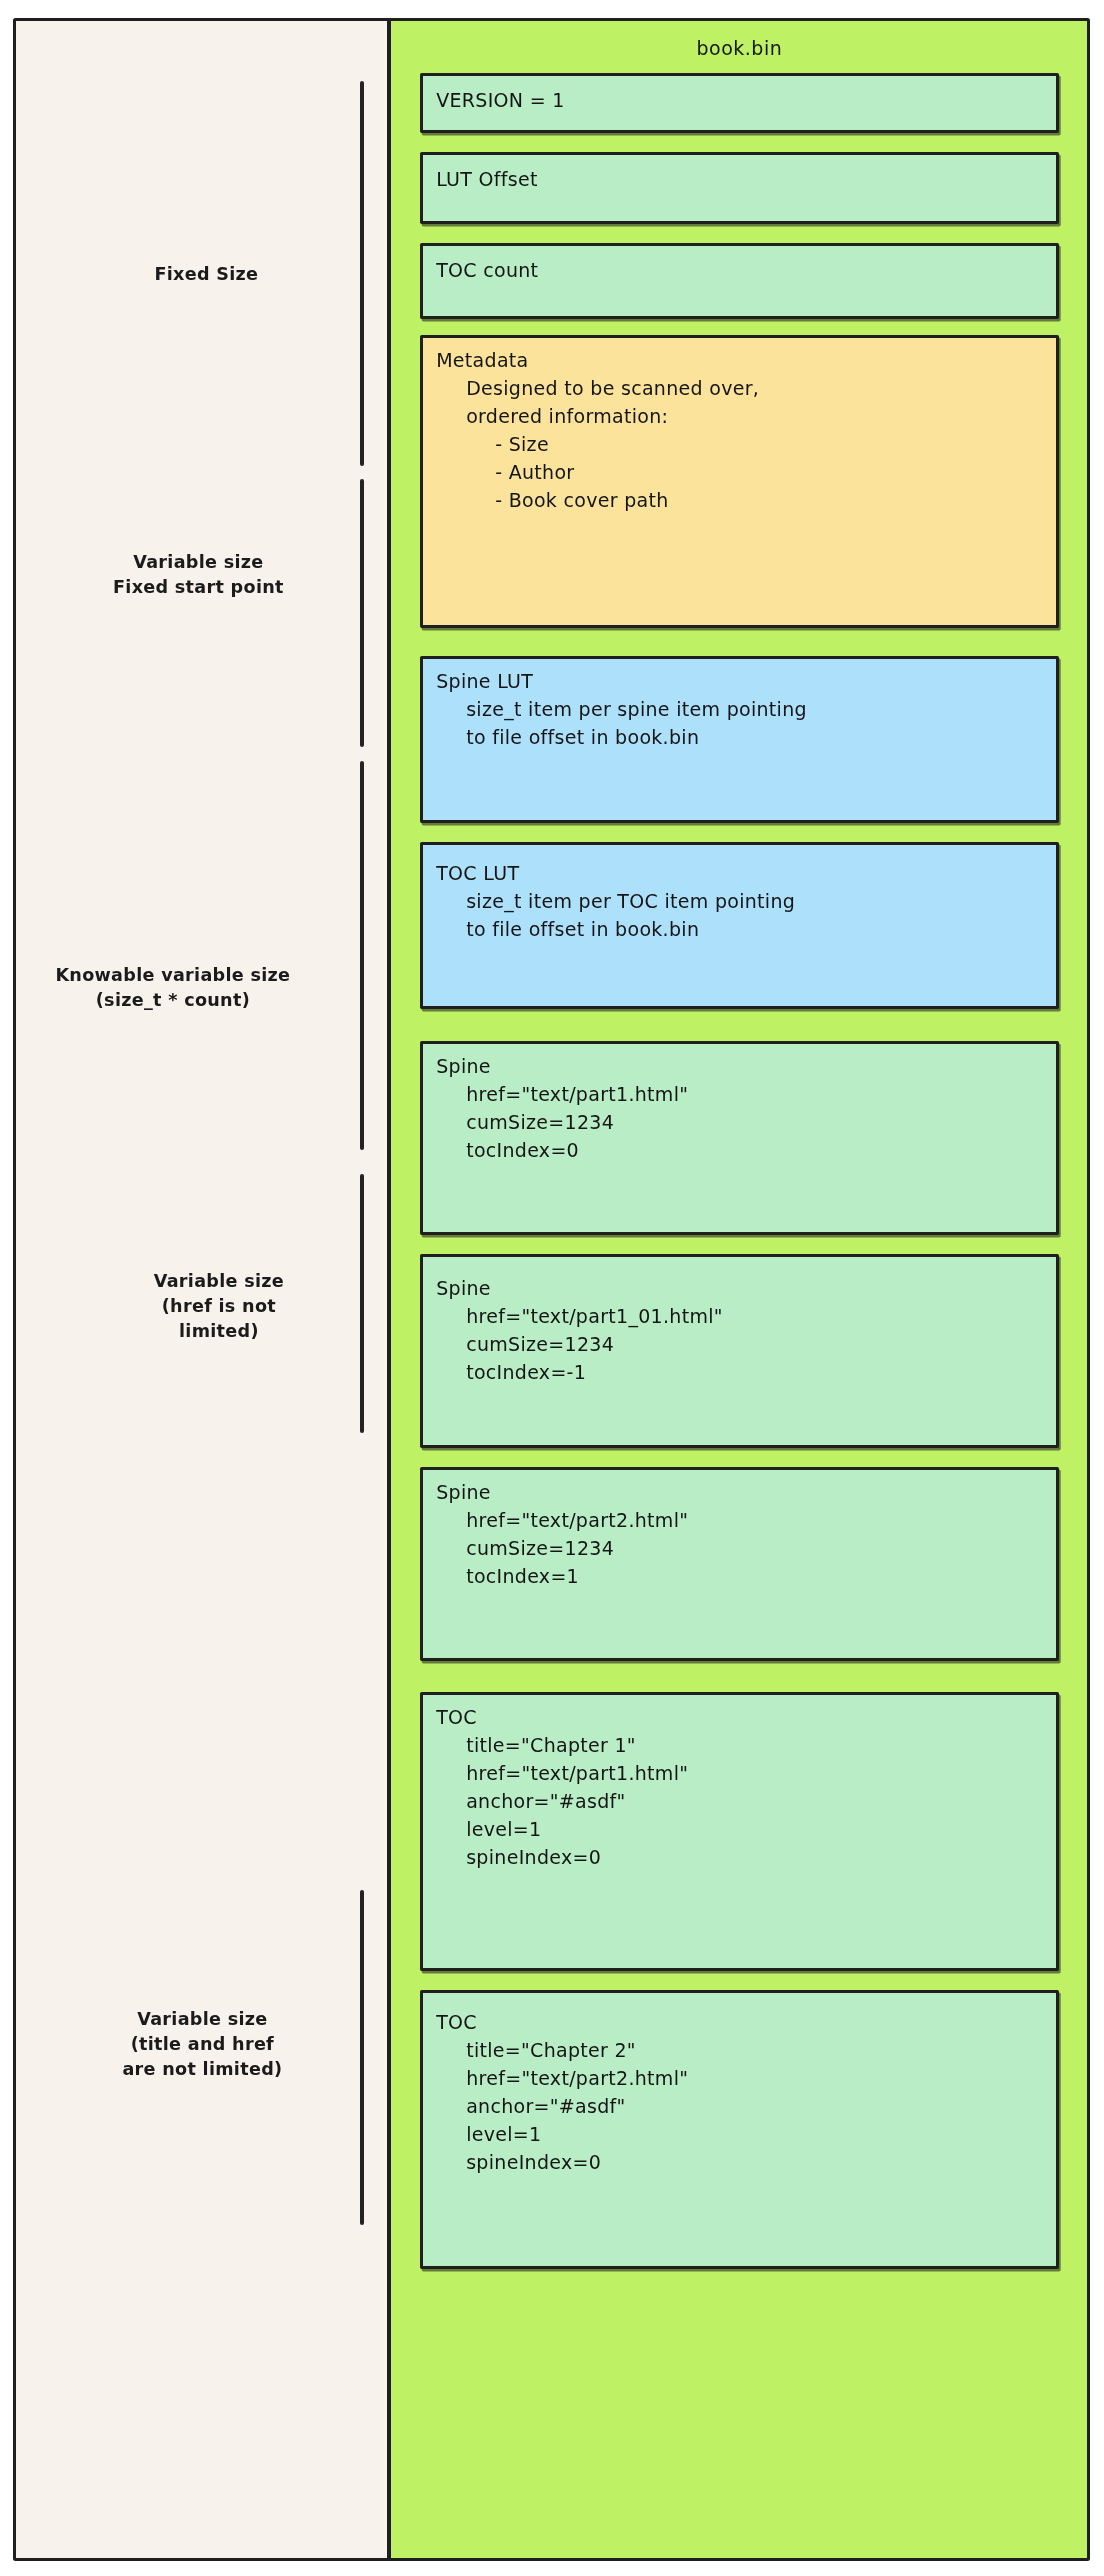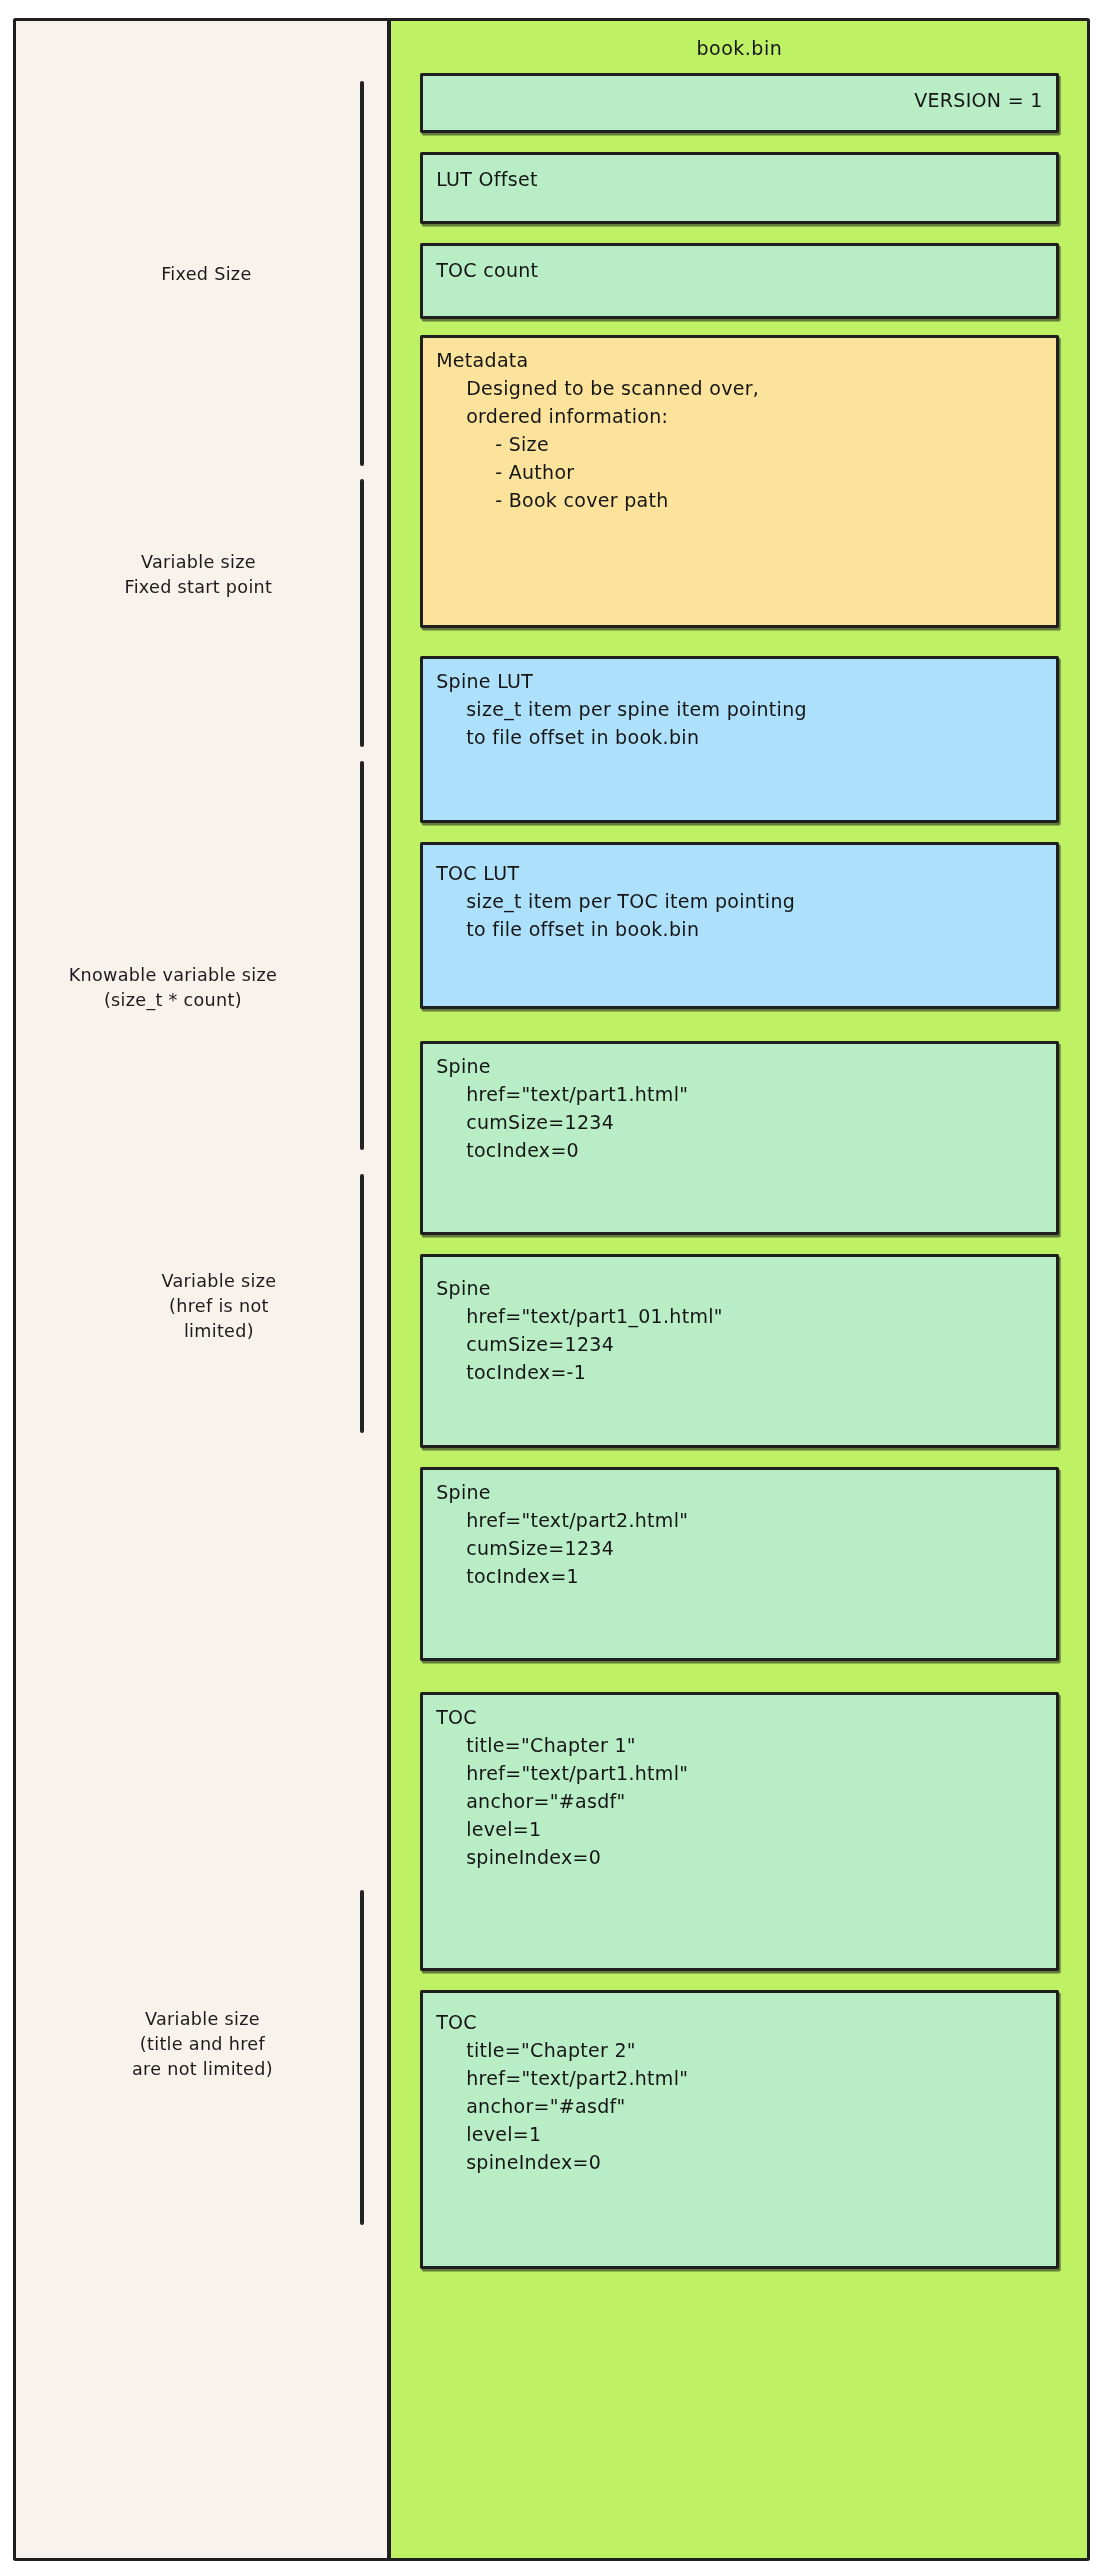--- a/index.html
+++ b/index.html
@@ -32,20 +32,21 @@
     background: #f8f2ed;
   }
 
   
   .left-col {
     position: absolute;
     left: 0;
     top: 0;
     width: 371px;
     height: 100%;
+    font-weight: bold;
   }
 
   .annot {
     position: absolute;
     box-sizing: border-box;
     right: 47px;
     text-align: center;
     color: #1b1b1b;
     font-family: "DejaVu Sans", sans-serif;
     font-size: 17.6px;
@@ -140,21 +141,21 @@
 
       <div class="annot" style="top:1986px; width:276px;">Variable size
 (title and href
 are not limited)</div>
     </div>
 
     <div class="file-panel">
 
       <div class="file-title">book.bin</div>
 
-      <div class="rec green small" style="height:60px;text-align:right;">
+      <div class="rec green small" style="height:60px;">
         <span class="hd">VERSION = 1</span>
       </div>
 
       <div class="rec green small" style="height:72px;">
         <span class="hd">LUT Offset</span>
       </div>
 
 
       <div class="rec green small" style="height:76px; margin-bottom:16px;">
         <span class="hd">TOC count</span>

